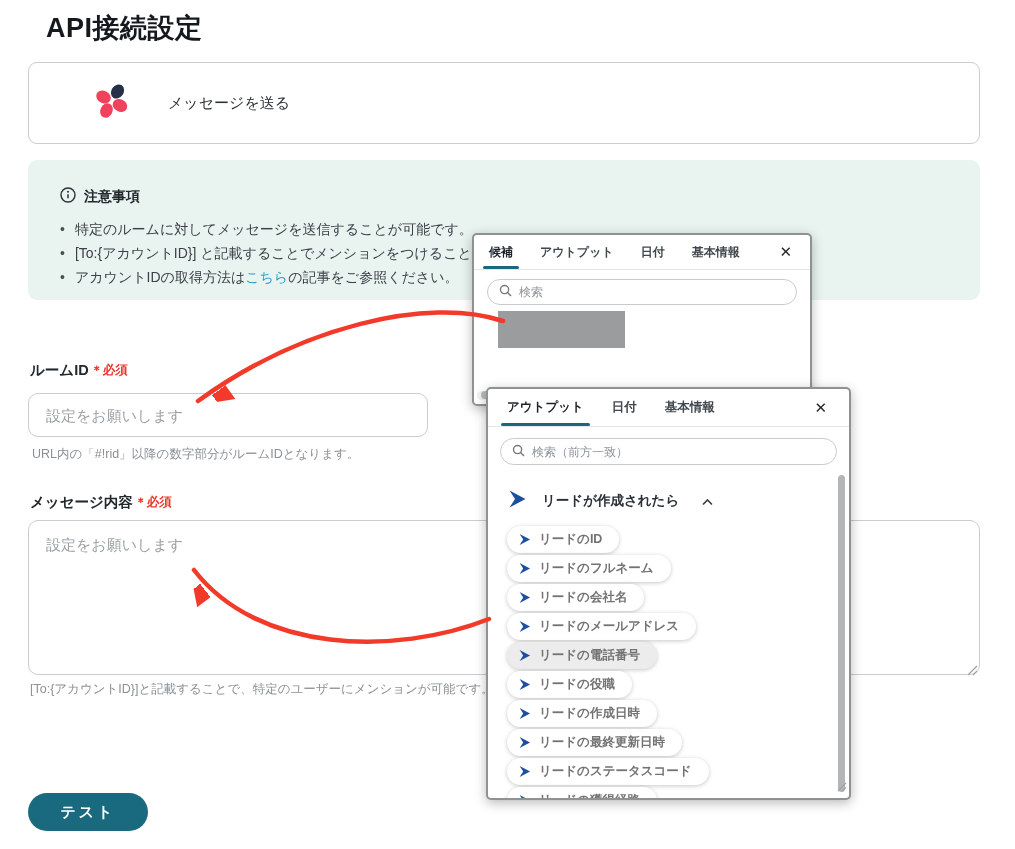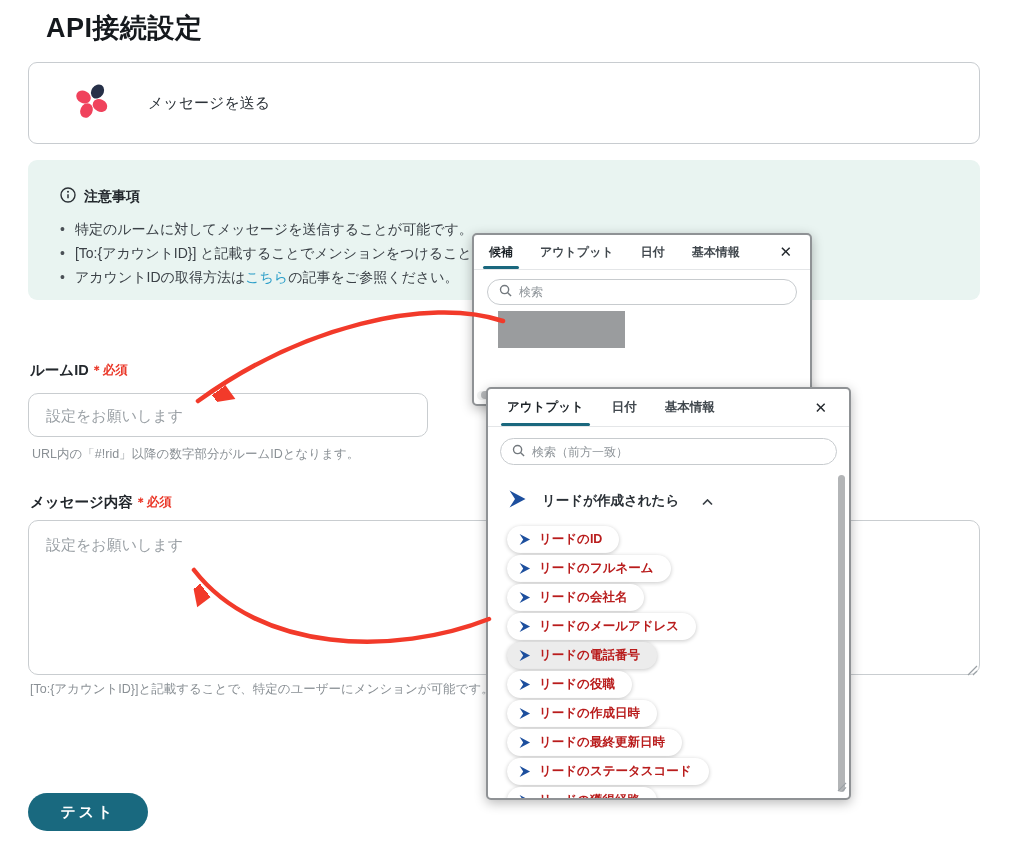--- a/index.html
+++ b/index.html
@@ -4,21 +4,21 @@
 <style>
   * { margin:0; padding:0; box-sizing:border-box; }
   html,body { background:#ffffff; }
   body { font-family:"Liberation Sans","DejaVu Sans",sans-serif; color:#23282d; }
   .page { position:relative; width:1015px; height:849px; background:#fff; overflow:hidden; }
 
   .page-title { position:absolute; left:46px; top:10px; font-size:27px; font-weight:800; color:#15191d; letter-spacing:.5px; }
 
   
   .action-card { position:absolute; left:28px; top:62px; width:952px; height:82px;
-    border:1px solid #c8ccd0; border-radius:9px; display:flex; align-items:center; padding-left:44px; gap:37px; background:#fff; }
+    border:1px solid #c8ccd0; border-radius:9px; display:flex; align-items:center; padding-left:64px; gap:37px; background:#fff; }
   .action-card .label { font-size:15px; color:#2c3238; }
 
   
   .notice { position:absolute; left:28px; top:160px; width:952px; height:140px; background:#e9f4f1; border-radius:9px; padding:27px 0 0 32px; }
   .notice-header { display:flex; align-items:center; gap:8px; font-size:14px; font-weight:700; color:#23282d; }
   .notice-list { margin-top:11px; }
   .notice-list li { display:flex; gap:10px; font-size:14px; color:#3b4147; line-height:24px; list-style:none; }
   .notice-list .dot { color:#4a5056; }
   .notice-link { color:#2d9fc9; text-decoration:none; cursor:pointer; }
 
@@ -64,21 +64,21 @@
 
   .gray-rect { position:absolute; left:24px; top:76px; width:127px; height:37px; background:#9a9c9e; }
   .hscroll-track { position:absolute; left:3px; bottom:4px; width:330px; height:9px; background:#f0f1f1; border-radius:5px; }
   .hscroll-thumb { position:absolute; left:7px; bottom:5px; width:303px; height:8px; background:#b7b9bb; border-radius:4px; cursor:pointer; }
 
   .p2-content { position:relative; padding:24px 0 0 19px; }
   .group-header { display:flex; align-items:center; gap:15px; }
   .group-header .gtext { font-size:13.5px; font-weight:700; color:#2a3036; }
   .chips { display:flex; flex-direction:column; align-items:flex-start; gap:2px; margin-top:13px; }
   .chip { display:inline-flex; align-items:center; gap:8px; height:27px; padding:0 17px 0 11px; border-radius:14px;
-    background:#fff; box-shadow:0 1px 4px rgba(0,0,0,.22); font-size:12.5px; font-weight:600; color:#b91c1c; cursor:pointer; white-space:nowrap; }
+    background:#fff; box-shadow:0 1px 4px rgba(0,0,0,.22); font-size:12.5px; font-weight:600; color:#737373; cursor:pointer; white-space:nowrap; }
   .chip.hovered { background:#ececec; }
   .vscroll-thumb { position:absolute; right:4px; top:86px; width:7px; height:317px; background:#b3b5b7; border-radius:4px; cursor:pointer; }
 
   .arrows { position:absolute; left:0; top:0; z-index:30; pointer-events:none; }
 </style>
 </head>
 <body>
 
 <div class="page">
 

